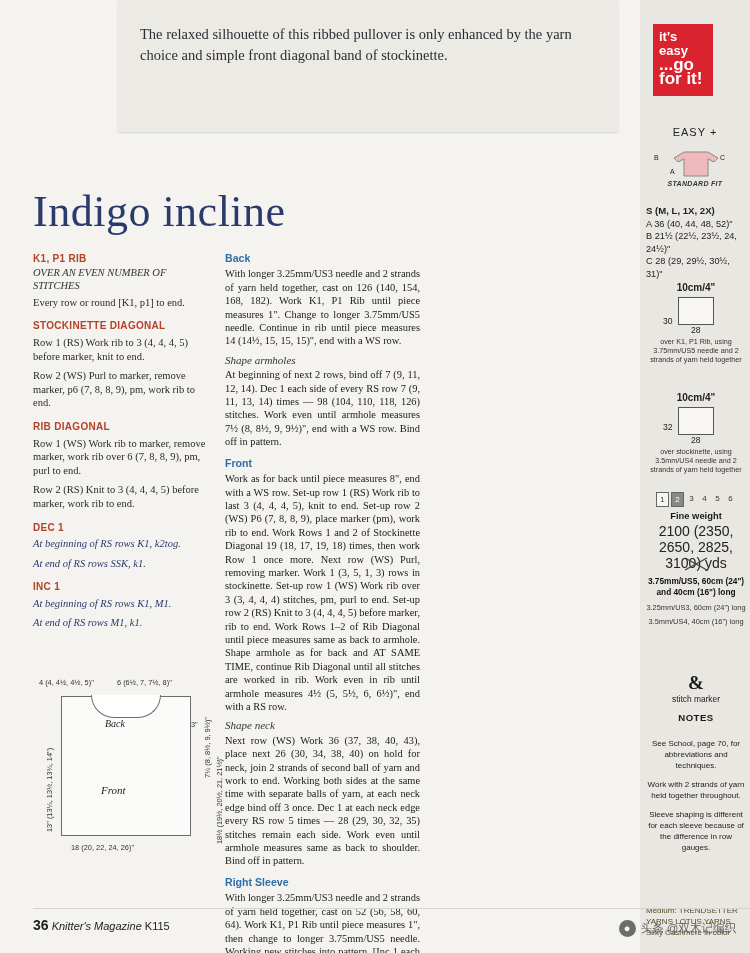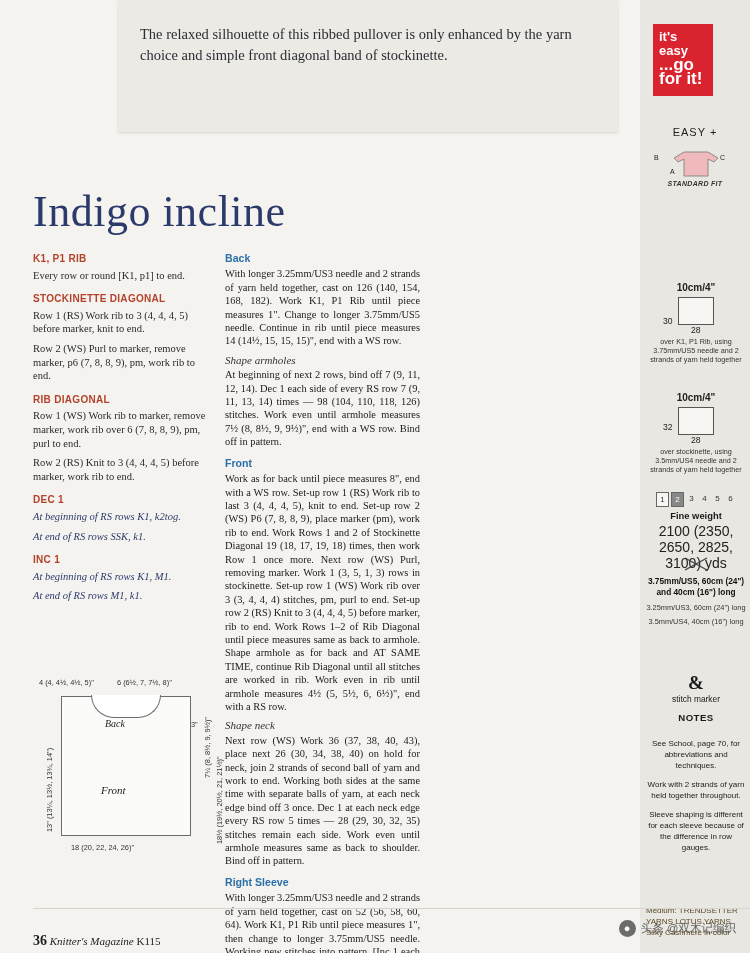--- a/index.html
+++ b/index.html
@@ -90,21 +90,21 @@
   .y-val{font-size:14px;color:#222;margin-top:2px;}
   .notes{position:absolute;left:646px;width:100px;text-align:center;font-family:"Liberation Sans",sans-serif;}
   .n-title{font-size:9.6px;font-weight:bold;letter-spacing:.5px;}
   .n-body{font-size:8px;line-height:11px;color:#222;margin-top:15px;text-align:center;}
   .credit{position:absolute;left:646px;top:905px;width:100px;font-family:"Liberation Sans",sans-serif;font-size:8px;line-height:11px;color:#5a4a2a;text-align:left;}
   .stitchmk{position:absolute;left:646px;top:672px;width:100px;text-align:center;font-family:"Liberation Sans",sans-serif;}
   .amp{font-family:"Liberation Serif",serif;font-size:19px;font-weight:bold;}
   .sm-lab{font-size:8.4px;}
 
   
-  .footer{position:absolute;left:33px;bottom:4px;font-family:Liberation Serif, serif;font-size:11px;color:#222;}
+  .footer{position:absolute;left:33px;bottom:20px;font-family:Liberation Sans, sans-serif;font-size:11px;color:#222;}
   .footer .num{font-weight:bold;font-size:14px;}
   .footer .mag{font-style:italic;}
   .wm{position:absolute;right:14px;bottom:16px;display:flex;align-items:center;gap:5px;opacity:.85;}
   .wm-icon{width:17px;height:17px;border-radius:50%;background:#555;color:#fff;font-size:11px;line-height:17px;text-align:center;font-family:"Liberation Sans",sans-serif;}
   .wm-txt{font-family:"Liberation Sans",sans-serif;font-size:11.5px;color:#4a4a4a;}
   .divider{position:absolute;left:33px;right:0;bottom:44px;height:1px;background:#d6d4ce;}
 </style>
 </head>
 <body>
 
@@ -112,20 +112,21 @@
 
   <div class="intro-panel"></div>
   <div class="intro-text">The relaxed silhouette of this ribbed pullover is only enhanced by the yarn choice and simple front diagonal band of stockinette.</div>
   <div class="designed-by">designed by</div>
   <div class="designer-name">Barry Klein</div>
 
   <div class="title">Indigo incline</div>
 
   <div class="colA">
     <div class="h first">K1, P1 RIB</div>
+    <div class="sub">OVER AN EVEN NUMBER OF STITCHES</div>
     <p>Every row or round [K1, p1] to end.</p>
 
     <div class="h">STOCKINETTE DIAGONAL</div>
     <p>Row 1 (RS) Work rib to 3 (4, 4, 4, 5) before marker, knit to end.</p>
     <p>Row 2 (WS) Purl to marker, remove marker, p6 (7, 8, 8, 9), pm, work rib to end.</p>
 
     <div class="h">RIB DIAGONAL</div>
     <p>Row 1 (WS) Work rib to marker, remove marker, work rib over 6 (7, 8, 8, 9), pm, purl to end.</p>
     <p>Row 2 (RS) Knit to 3 (4, 4, 4, 5) before marker, work rib to end.</p>
 
@@ -180,20 +181,26 @@
   <div class="fit-wrap">
     <svg class="fit-icon" viewBox="0 0 52 30">
       <path d="M4 10 L14 4 L38 4 L48 10 L44 14 L38 11 L38 28 L14 28 L14 11 L8 14 Z" fill="#f0b9bb" stroke="#8a8a8a" stroke-width="1"></path>
     </svg>
     <div style="position:absolute;left:6px;top:6px;font-family:'Liberation Sans',sans-serif;font-size:7px;">B</div>
     <div style="position:absolute;left:22px;top:20px;font-family:'Liberation Sans',sans-serif;font-size:7px;">A</div>
     <div style="position:absolute;left:72px;top:6px;font-family:'Liberation Sans',sans-serif;font-size:7px;">C</div>
     <div class="fit-label">STANDARD FIT</div>
   </div>
 
+  <div class="sizes">
+    <div><b>S (M, L, 1X, 2X)</b></div>
+    <div>A 36 (40, 44, 48, 52)"</div>
+    <div>B 21½ (22½, 23½, 24, 24½)"</div>
+    <div>C 28 (29, 29½, 30½, 31)"</div>
+  </div>
 
   <div class="gauge" style="top:282px;">
     <div class="g-title">10cm/4"</div>
     <div class="g-box">
       <div class="g-n" style="left:-16px;top:18px;">30</div>
       <div class="g-n" style="left:12px;top:27px;">28</div>
     </div>
     <div class="g-desc" style="margin-top:12px;">over K1, P1 Rib, using 3.75mm/US5 needle and 2 strands of yarn held together</div>
   </div>
 

